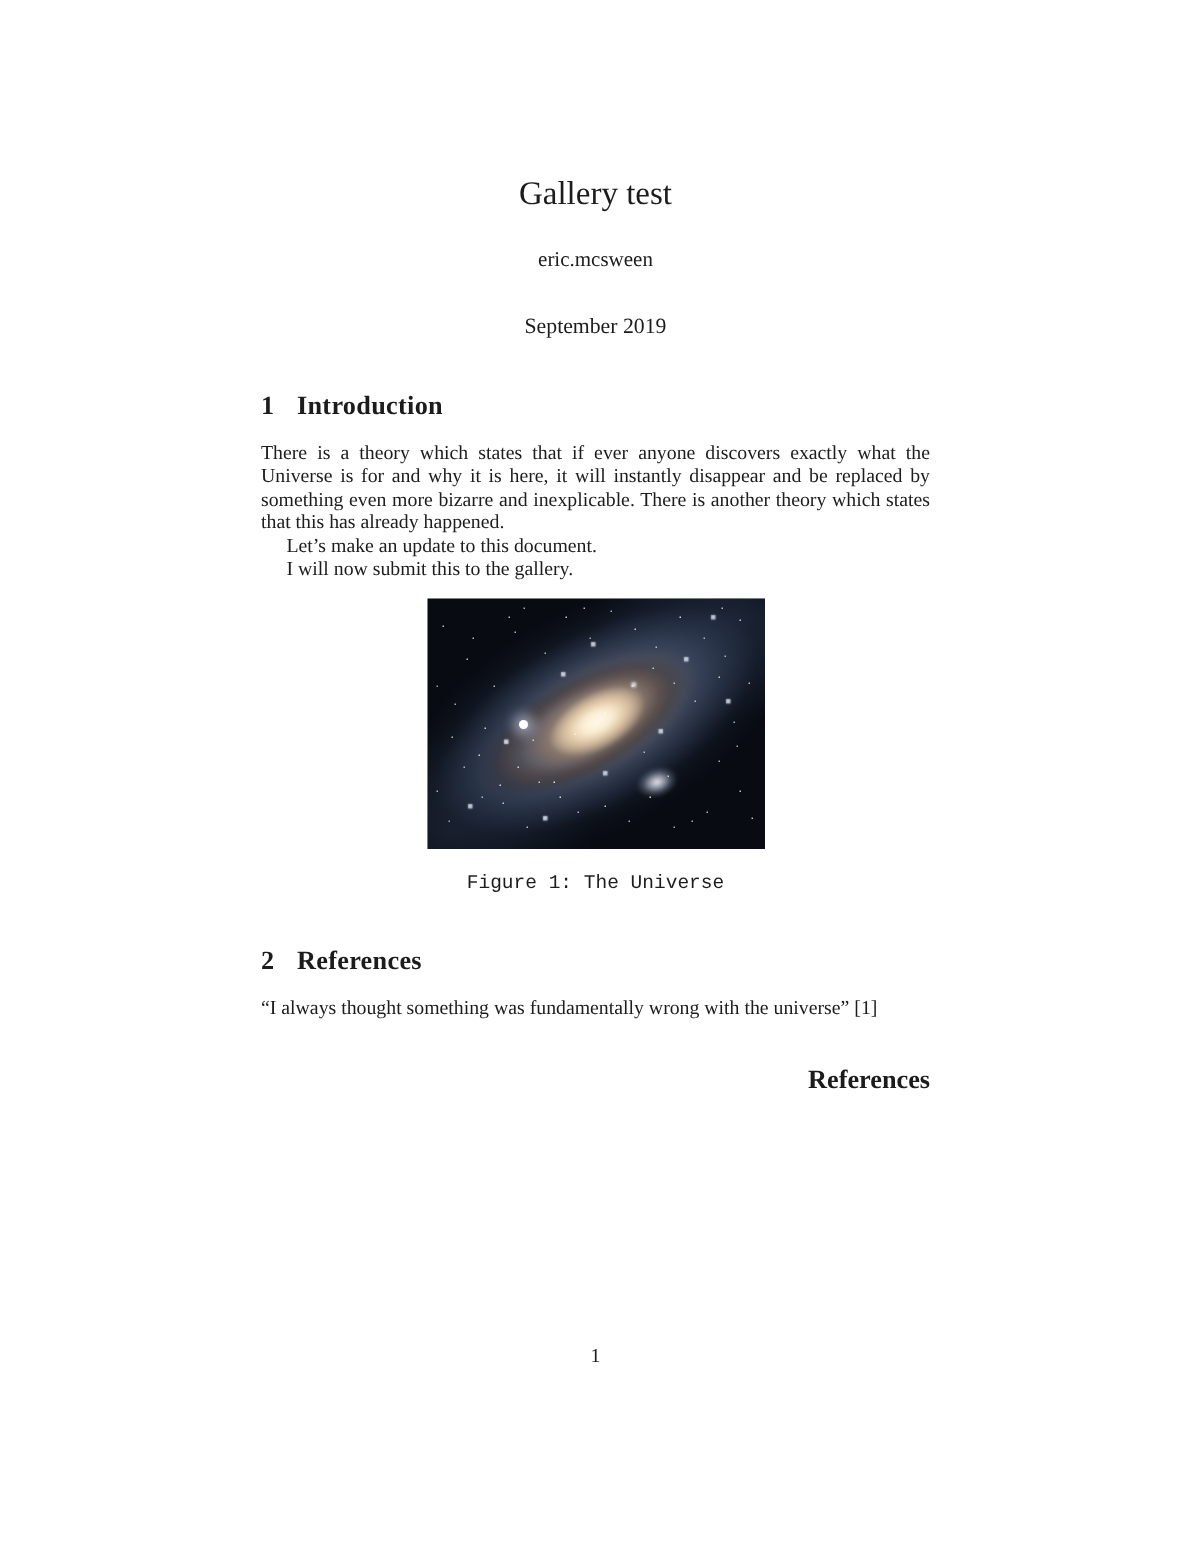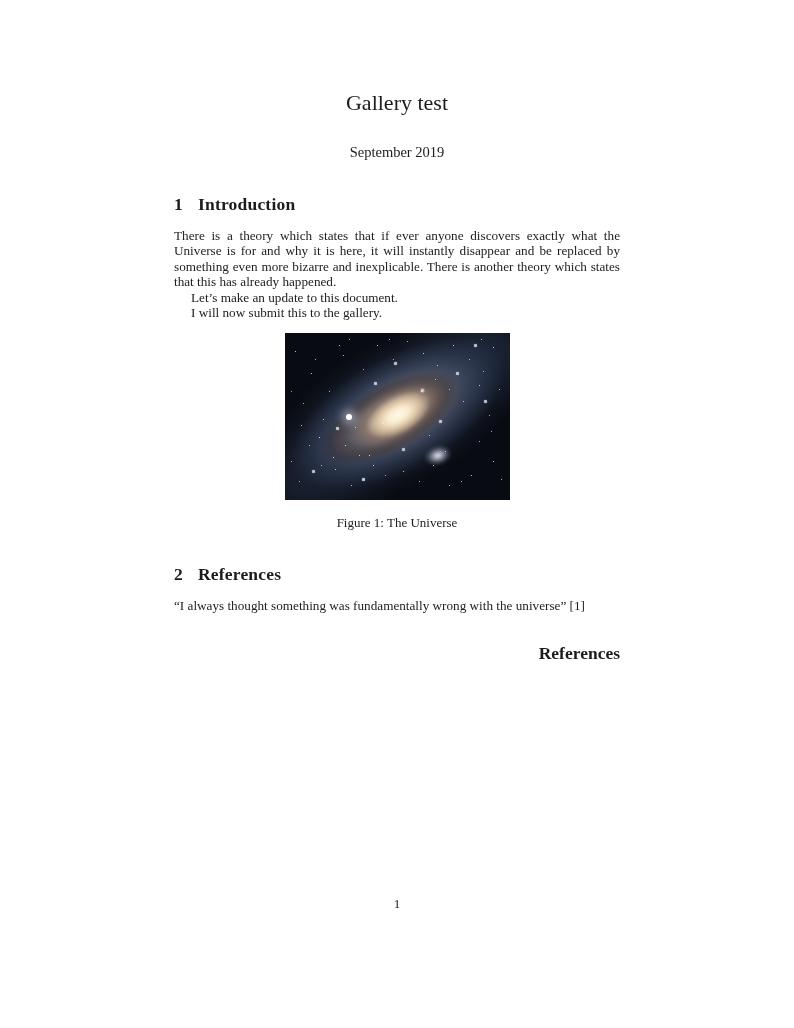--- a/index.html
+++ b/index.html
@@ -9,21 +9,21 @@
     width: 794px;
     height: 1028px;
     background: #ffffff;
     font-family: "Liberation Serif", "DejaVu Serif", serif;
     color: #1c1c1c;
     overflow: hidden;
   }
   .content {
     width: 446px;
     margin: 0 auto;
-    padding-top: 90px;
+    padding-top: 116px;
   }
   .doc-title {
     font-size: 22px;
     line-height: 26px;
     font-weight: normal;
     text-align: center;
     margin: 0;
   }
   .doc-author {
     font-size: 14px;
@@ -61,20 +61,21 @@
   }
   .figure-block {
     margin-top: 13px;
     text-align: center;
   }
   .figure-caption {
     font-size: 13px;
     line-height: 16px;
     text-align: center;
     margin-top: 15px;
+    font-family: Liberation Mono, monospace;
   }
   .quote-par {
     font-size: 13.2px;
     line-height: 15.4px;
     margin: 0;
     margin-top: 13px;
   }
   .refs-heading {
     font-size: 17.5px;
     line-height: 21px;
@@ -232,20 +233,21 @@
     box-shadow: 0 0 8px 4px rgba(210,220,250,0.55);
   }
 </style>
 </head>
 <body>
 
 <div class="page">
   <div class="content">
 
     <h1 class="doc-title">Gallery test</h1>
+    <div class="doc-author">eric.mcsween</div>
     <div class="doc-date">September 2019</div>
 
     <h2 class="section-heading"><span class="sec-num">1</span><span>Introduction</span></h2>
 
     <p class="body-par">There is a theory which states that if ever anyone discovers exactly what the Universe is for and why it is here, it will instantly disappear and be replaced by something even more bizarre and inexplicable.  There is another theory which states that this has already happened.</p>
     <p class="body-line">Let’s make an update to this document.</p>
     <p class="body-line">I will now submit this to the gallery.</p>
 
     <div class="figure-block">
       <div class="universe-img">

